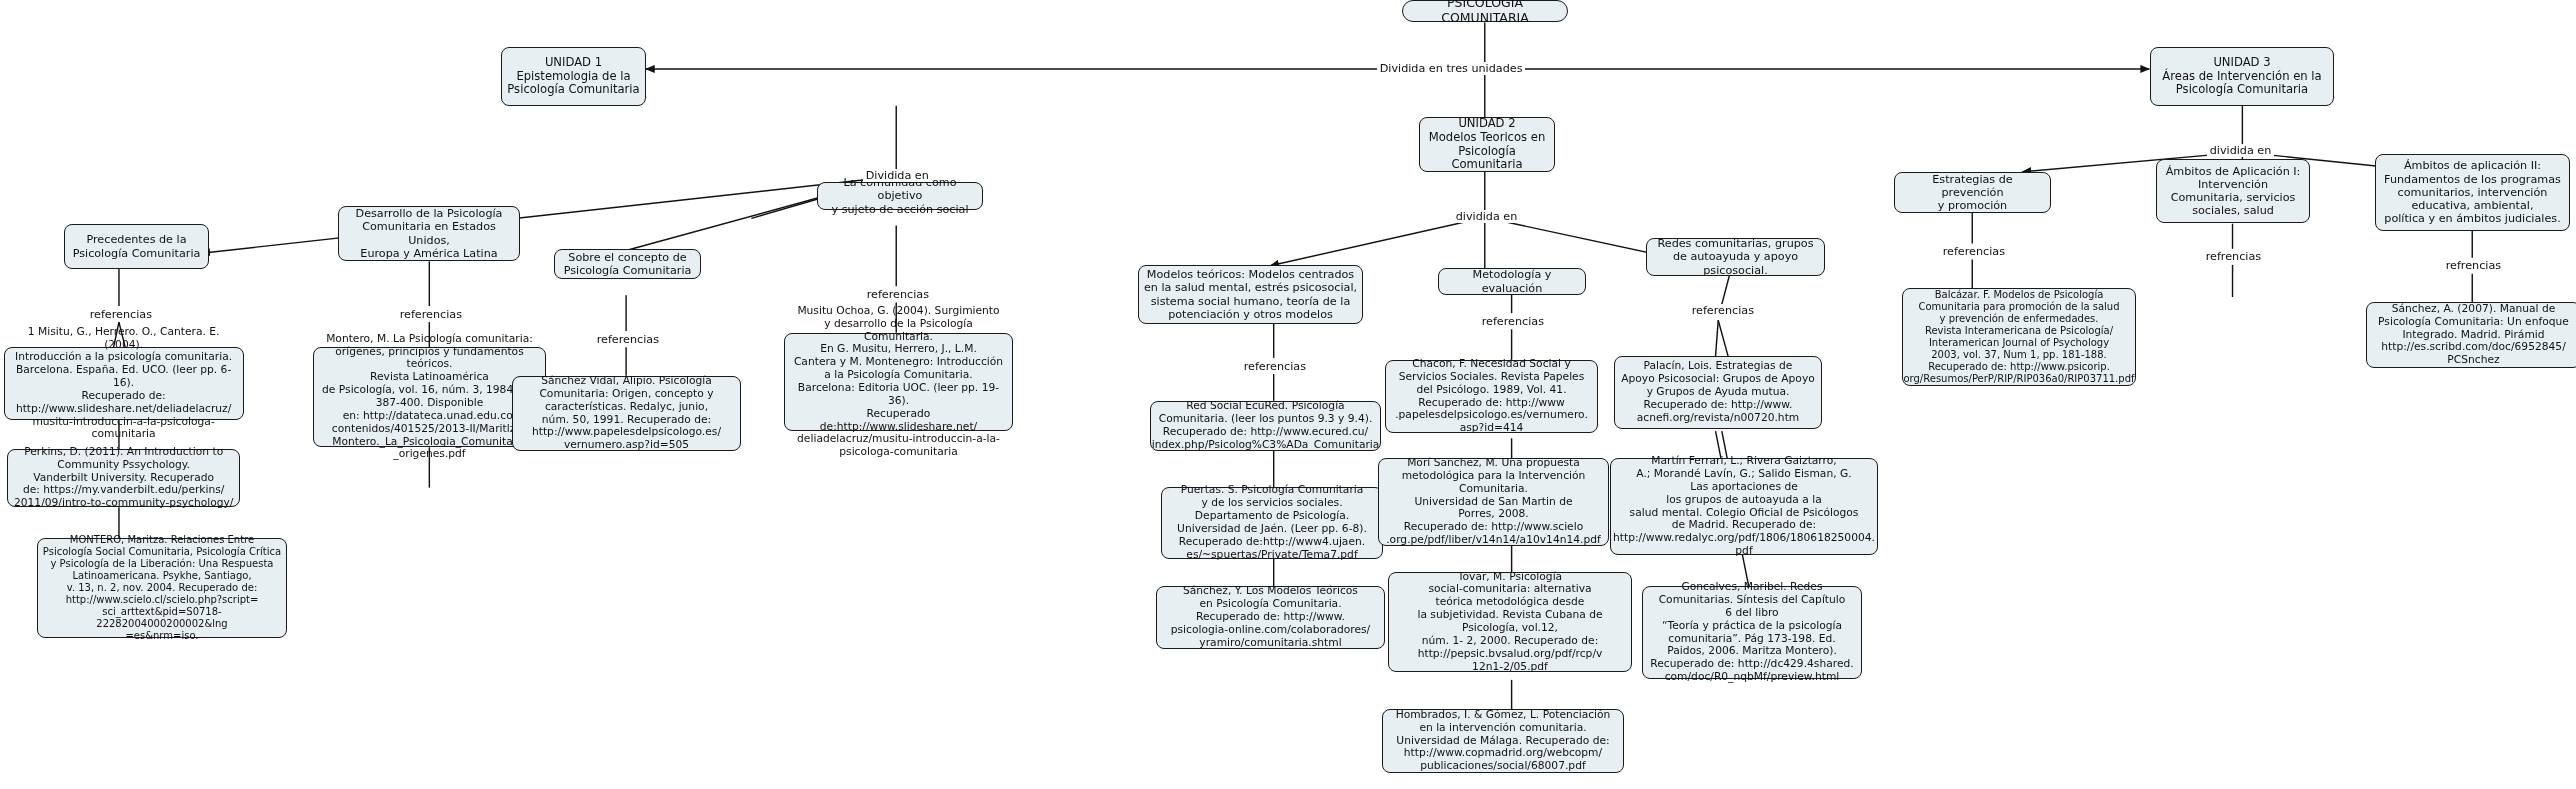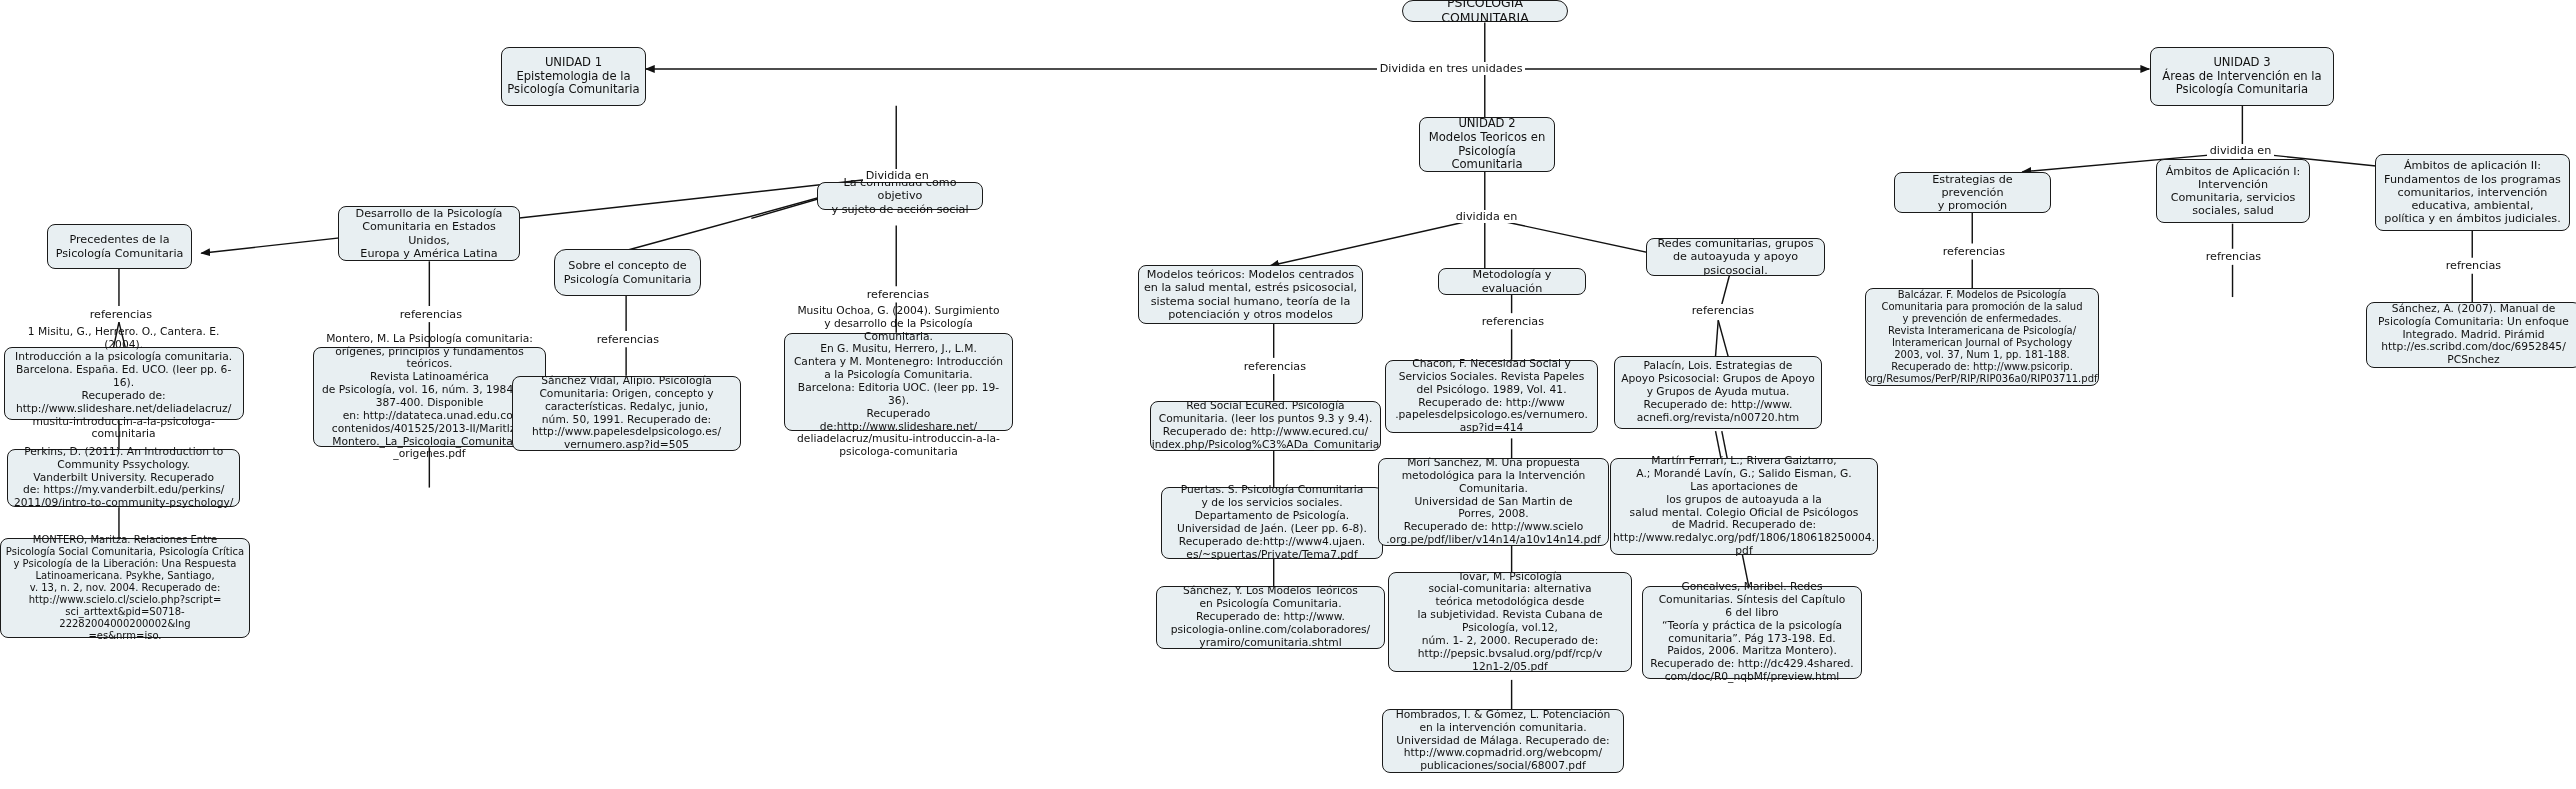--- a/index.html
+++ b/index.html
@@ -19,21 +19,21 @@
     color:#111111;
     line-height:1.18;
     padding:2.7px 4.5px;
     white-space:pre-line;
     z-index:2;
   }
   .node.root{font-size:12.5px;border-radius:11px;}
   .node.unit{font-size:11.6px;}
   .node.topic{font-size:11.2px;}
   .node.ref{font-size:10.7px;line-height:1.2;}
-  .node.ref.small{font-size:10px;}
+  .node.ref.small{font-size:10px;margin-left:37px;}
   .elabel{
     position:absolute;
     font-size:11.2px;
     color:#111111;
     background:#ffffff;
     padding:0 2.7px;
     white-space:nowrap;
     z-index:3;
   }
 </style>
@@ -145,28 +145,28 @@
   <div class="elabel" style="left:864px;top:288px;">referencias</div>
 
   <div class="elabel" style="left:1241px;top:360px;">referencias</div>
   <div class="elabel" style="left:1479px;top:315px;">referencias</div>
   <div class="elabel" style="left:1689px;top:304px;">referencias</div>
 
   <div class="elabel" style="left:1940px;top:245px;">referencias</div>
   <div class="elabel" style="left:2203px;top:250px;">refrencias</div>
   <div class="elabel" style="left:2443px;top:259px;">refrencias</div>
 
-  <div class="node topic" style="left:47px;top:224px;width:145px;height:45px;">Precedentes de la
+  <div class="node topic" style="left:64px;top:224px;width:145px;height:45px;">Precedentes de la
 Psicología Comunitaria</div>
 
   <div class="node topic" style="left:338px;top:206px;width:182px;height:55px;">Desarrollo de la Psicología
 Comunitaria en Estados Unidos,
 Europa y América Latina</div>
 
-  <div class="node topic" style="left:554px;top:249px;width:147px;height:47px;border-radius:12px;">Sobre el concepto de
+  <div class="node topic" style="left:554px;top:249px;width:147px;height:30px;">Sobre el concepto de
 Psicología Comunitaria</div>
 
   <div class="node topic" style="left:817px;top:182px;width:166px;height:28px;">La comunidad como objetivo
 y sujeto de acción social</div>
 
   <div class="node ref" style="left:3.6px;top:347px;width:240px;height:73px;">1 Misitu, G., Herrero. O., Cantera. E. (2004).
 Introducción a la psicología comunitaria.
 Barcelona. España. Ed. UCO. (leer pp. 6-16).
 Recuperado de:
 http://www.slideshare.net/deliadelacruz/

